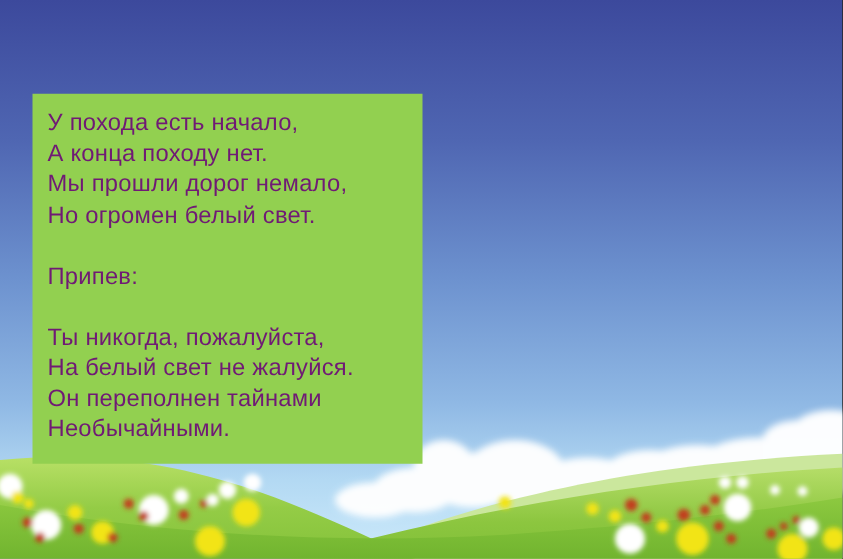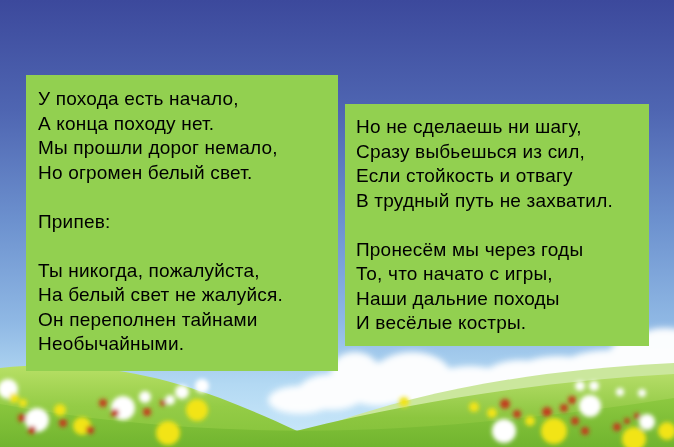--- a/index.html
+++ b/index.html
@@ -36,21 +36,21 @@
     top: 104px;
     width: 304px;
     height: 242px;
     padding: 11px 8px 8px 11px;
   }
   .lyrics-text {
     white-space: pre-line;
     font-size: 19px;
     line-height: 24.5px;
     letter-spacing: 0.2px;
-    color: #000000;
+    color: #701a75;
   }
 </style>
 </head>
 <body>
 
 <div class="slide">
 
   <svg class="bg-svg" width="674" height="447" viewBox="0 0 674 447" xmlns="http://www.w3.org/2000/svg">
     <defs>
       <linearGradient id="sky" x1="0" y1="0" x2="0" y2="1">
@@ -173,25 +173,14 @@
 Но огромен белый свет.
 
 Припев:
 
 Ты никогда, пожалуйста,
 На белый свет не жалуйся.
 Он переполнен тайнами
 Необычайными.</div>
   </div>
 
-  <div class="lyrics-box right">
-    <div class="lyrics-text">Но не сделаешь ни шагу,
-Сразу выбьешься из сил,
-Если стойкость и отвагу
-В трудный путь не захватил.
-
-Пронесём мы через годы
-То, что начато с игры,
-Наши дальние походы
-И весёлые костры.</div>
-  </div>
 
 </div>
 
 </body></html>

